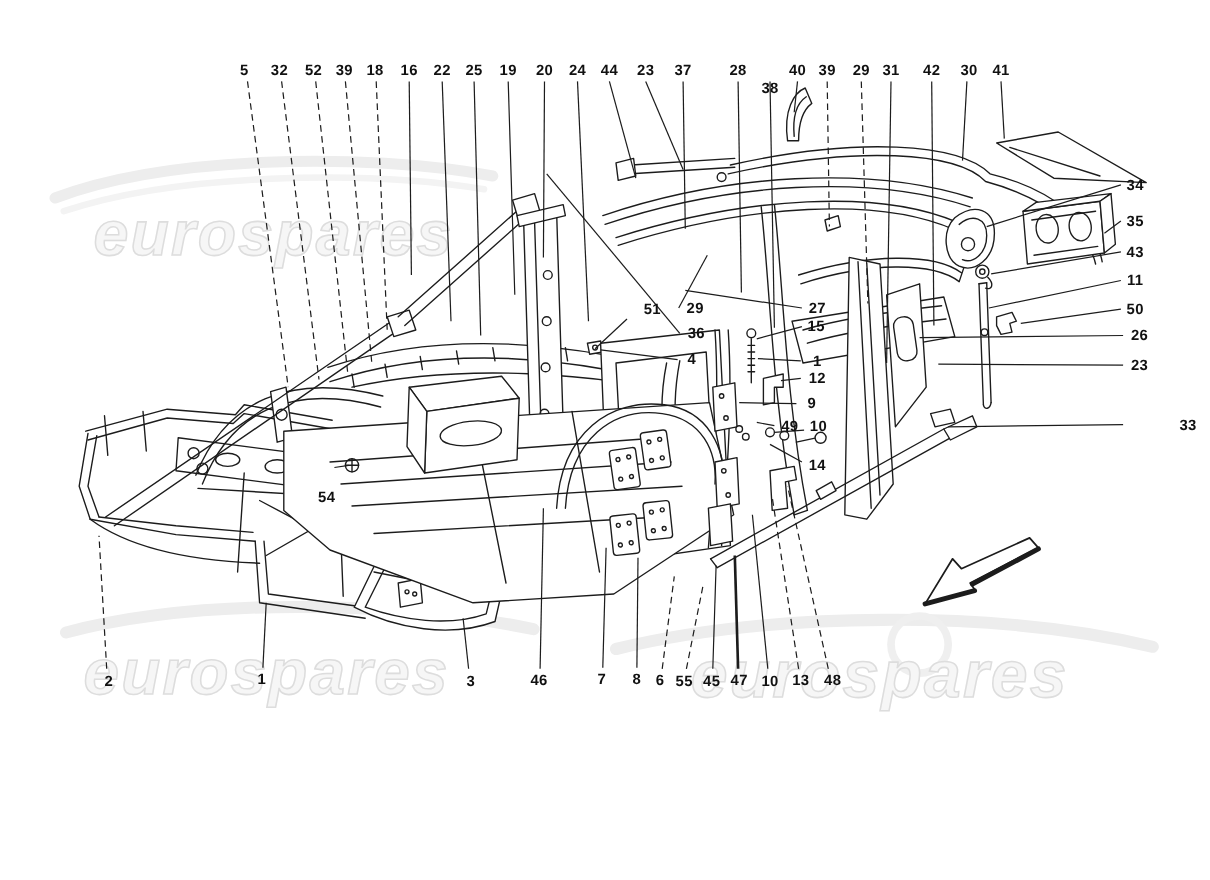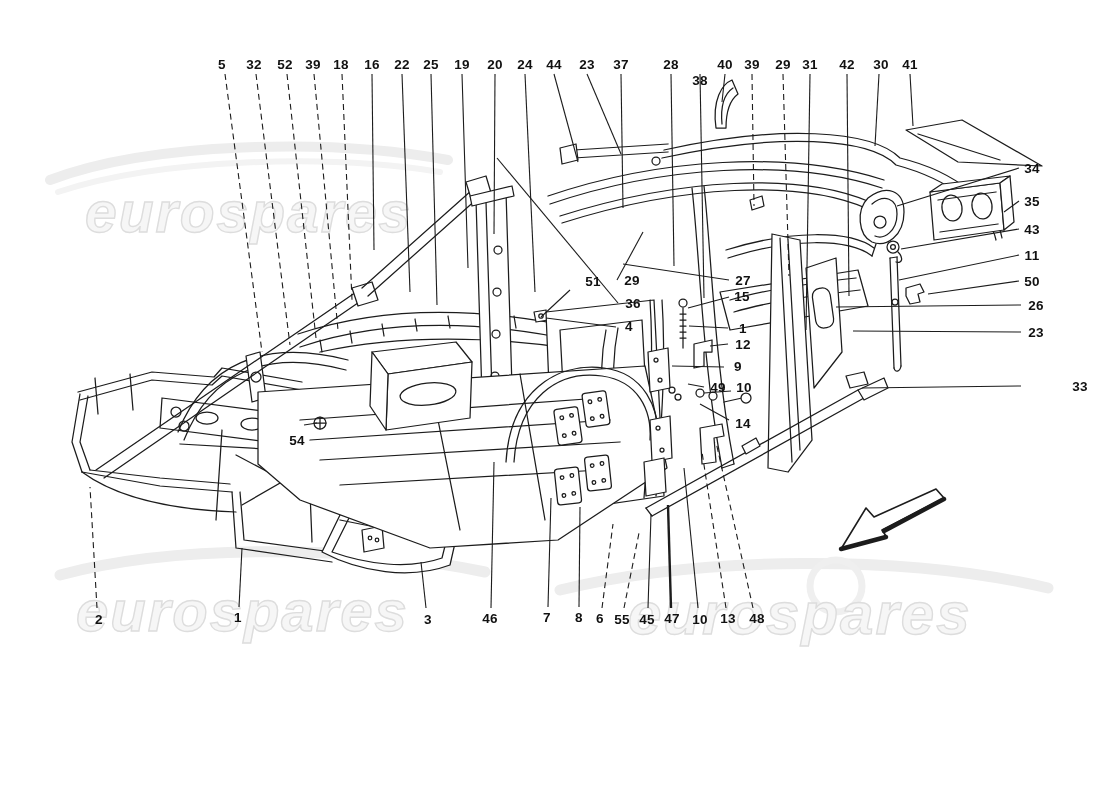--- a/index.html
+++ b/index.html
@@ -387,21 +387,21 @@
       <div class="callout" style="left: 633px; top: 303px;">36</div>
       <div class="callout" style="left: 629px; top: 326px;">4</div>
       <div class="callout" style="left: 743px; top: 280px;">27</div>
       <div class="callout" style="left: 742px; top: 296px;">15</div>
       <div class="callout" style="left: 743px; top: 328px;">1</div>
       <div class="callout" style="left: 743px; top: 344px;">12</div>
       <div class="callout" style="left: 738px; top: 366px;">9</div>
       <div class="callout" style="left: 718px; top: 387px;">49</div>
       <div class="callout" style="left: 744px; top: 387px;">10</div>
       <div class="callout" style="left: 743px; top: 423px;">14</div>
-      <div class="callout" style="left: 297px; top: 440px;">54</div>
+      <div class="callout" style="left: 297px; top: 452px;">54</div>
       <div class="callout" style="left: 99px; top: 619px;">2</div>
       <div class="callout" style="left: 238px; top: 617px;">1</div>
       <div class="callout" style="left: 428px; top: 619px;">3</div>
       <div class="callout" style="left: 490px; top: 618px;">46</div>
       <div class="callout" style="left: 547px; top: 617px;">7</div>
       <div class="callout" style="left: 579px; top: 617px;">8</div>
       <div class="callout" style="left: 600px; top: 618px;">6</div>
       <div class="callout" style="left: 622px; top: 619px;">55</div>
       <div class="callout" style="left: 647px; top: 619px;">45</div>
       <div class="callout" style="left: 672px; top: 618px;">47</div>

